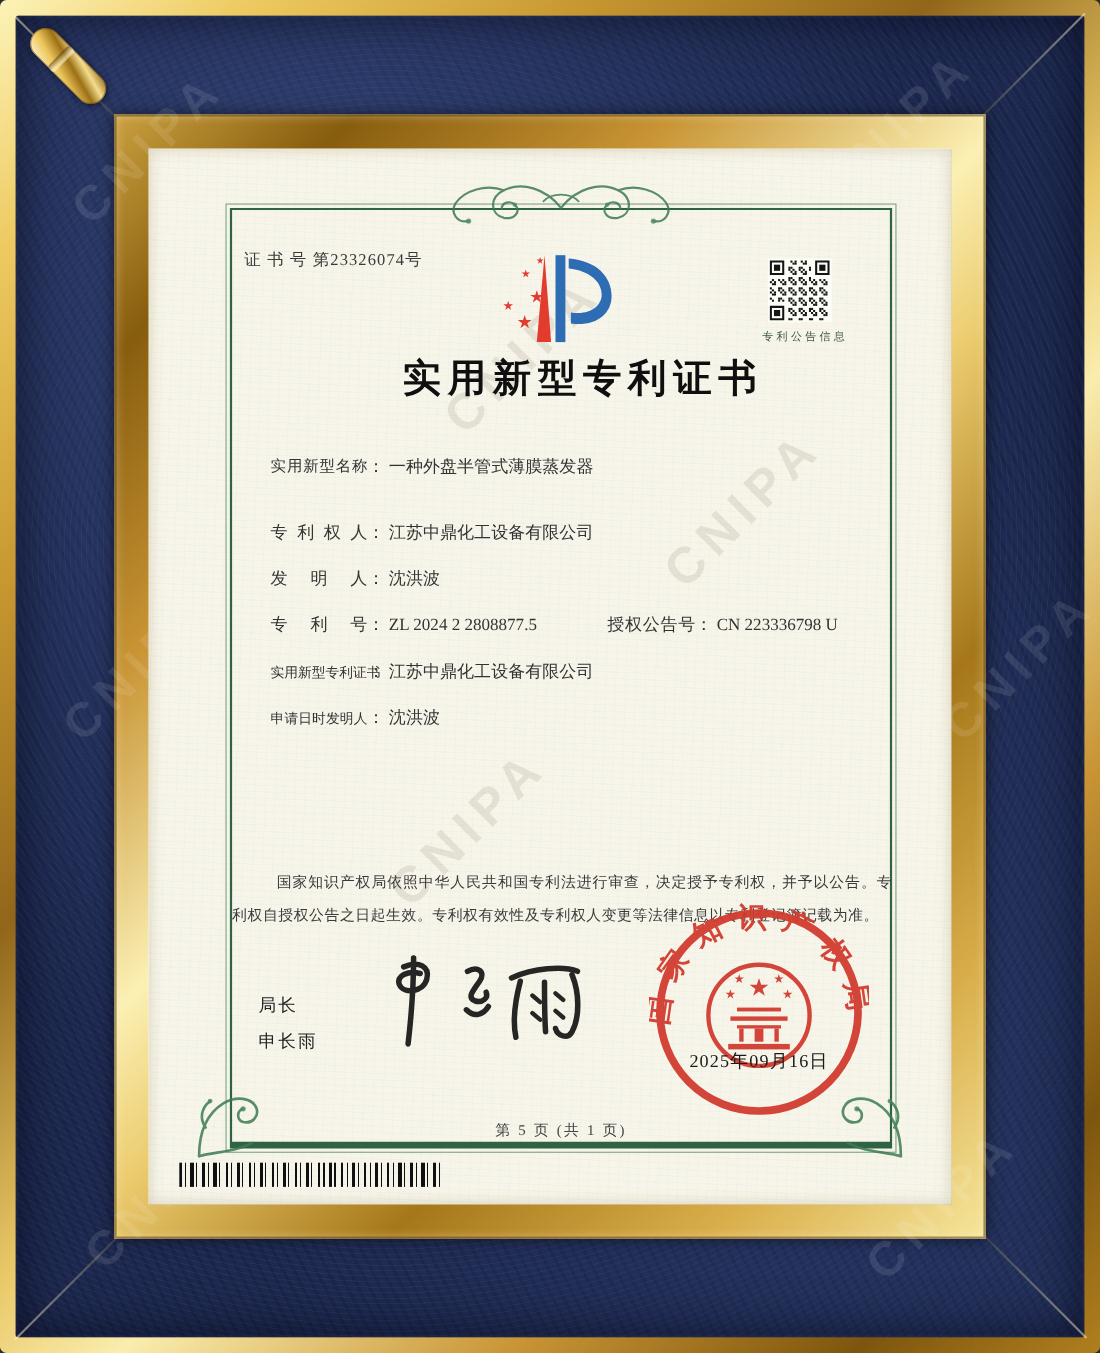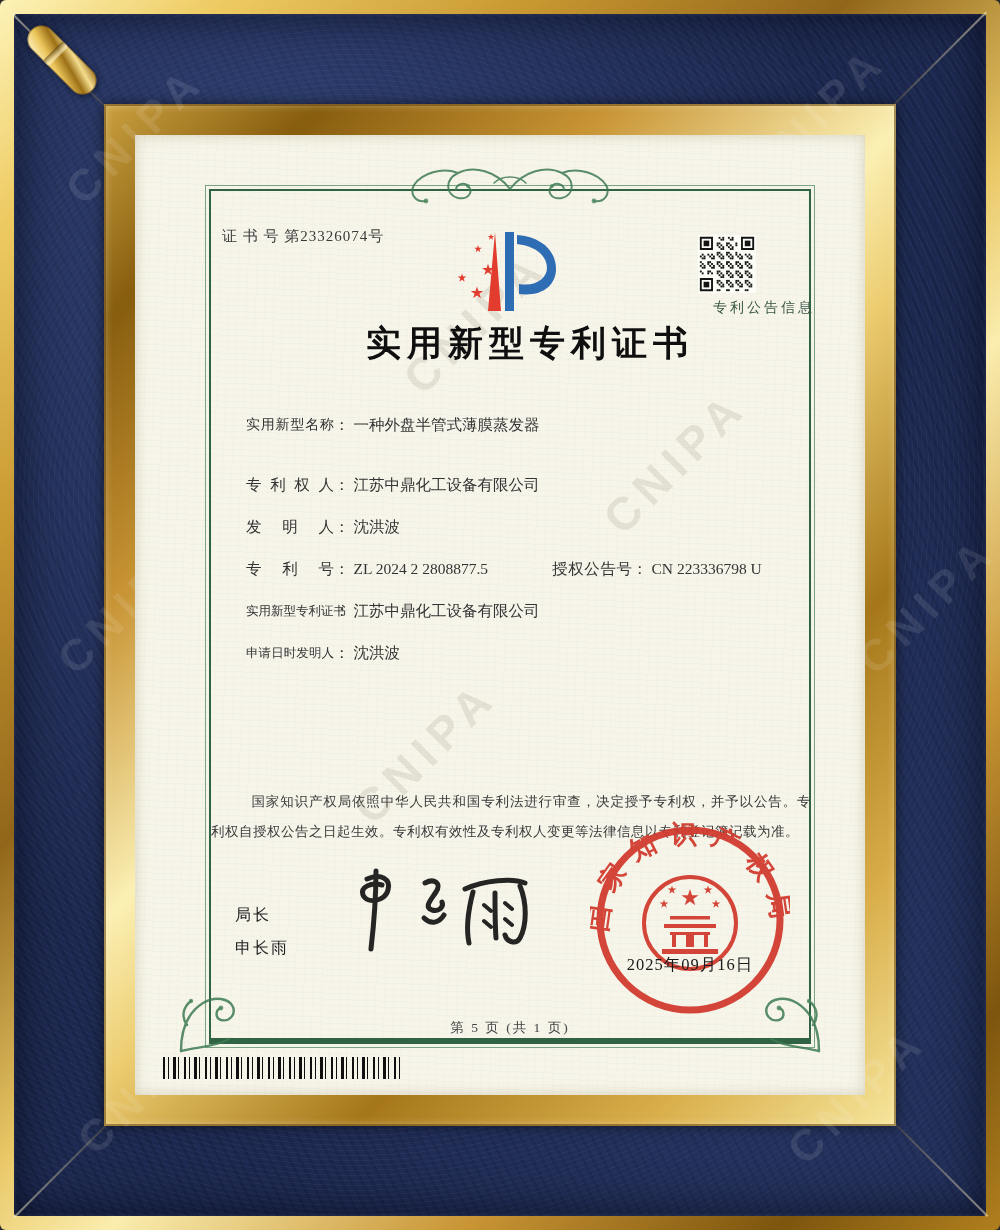--- a/index.html
+++ b/index.html
@@ -44,21 +44,21 @@
   .green-box-inner{width:100%;height:100%;border:2px solid #2f6343;border-bottom-width:6px;}
   
   .wm{position:absolute;transform:rotate(-45deg);font-family:"Liberation Sans","DejaVu Sans",sans-serif;
       font-weight:700;letter-spacing:8px;pointer-events:none;white-space:nowrap;z-index:0;}
   .wm-frame{font-size:44px;color:rgba(255,255,255,.10);}
   .wm-paper{font-size:46px;color:rgba(128,122,102,.16);}
   
   .cert-no{left:87px;top:92px;font-size:15px;color:#3a3a3a;letter-spacing:1px;z-index:2;}
   .qr-block{left:558px;top:100px;width:68px;text-align:center;z-index:2;}
   .qr-svg{width:58px;height:58px;display:block;margin:0 auto;background:#fdfdf8;}
-  .qr-label{margin-top:6px;font-size:14px;letter-spacing:3px;color:#3d5948;white-space:nowrap;margin-left:20px;}
+  .qr-label{margin-top:6px;font-size:10px;letter-spacing:3px;color:#3d5948;white-space:nowrap;}
   .logo{left:300px;top:90px;width:130px;height:94px;z-index:2;}
   .title{left:70px;top:188px;width:650px;text-align:center;font-size:35px;font-weight:700;
          letter-spacing:6px;color:#0f0f0f;line-height:42px;z-index:2;}
   
   .rows{left:95px;top:262px;width:575px;z-index:2;font-size:15.5px;color:#333;}
   .row{position:relative;height:42px;line-height:56px;white-space:nowrap;margin-left:16px;}
   .row.gap{margin-bottom:18px;}
   .flabel{display:inline-block;width:88px;text-align:justify;text-align-last:justify;vertical-align:top;}
   .flabel.l6{font-size:14px;}
   .flabel.l7{font-size:12.5px;}

